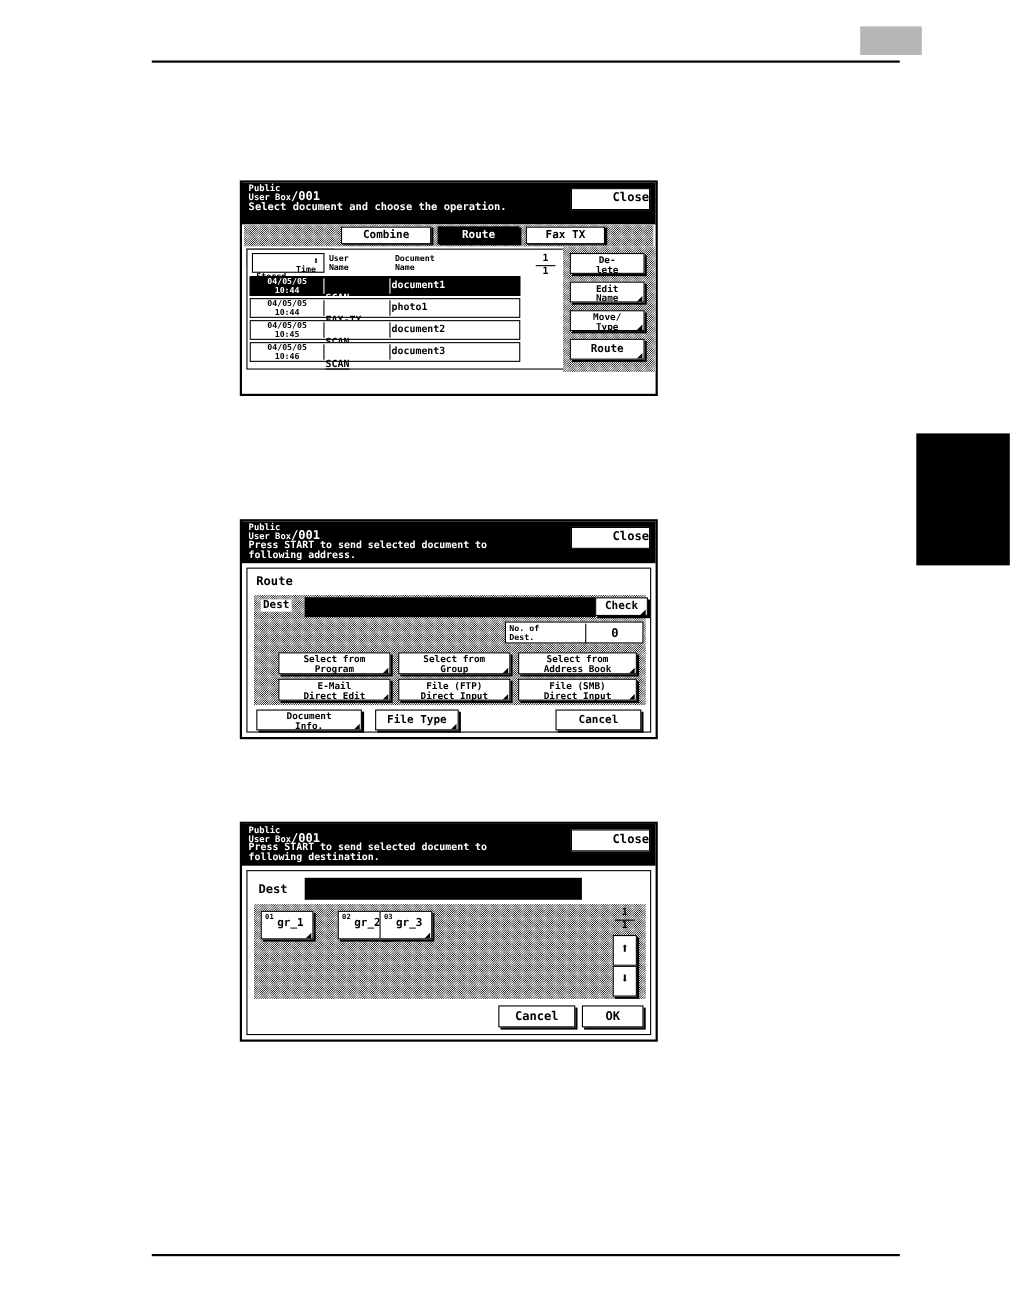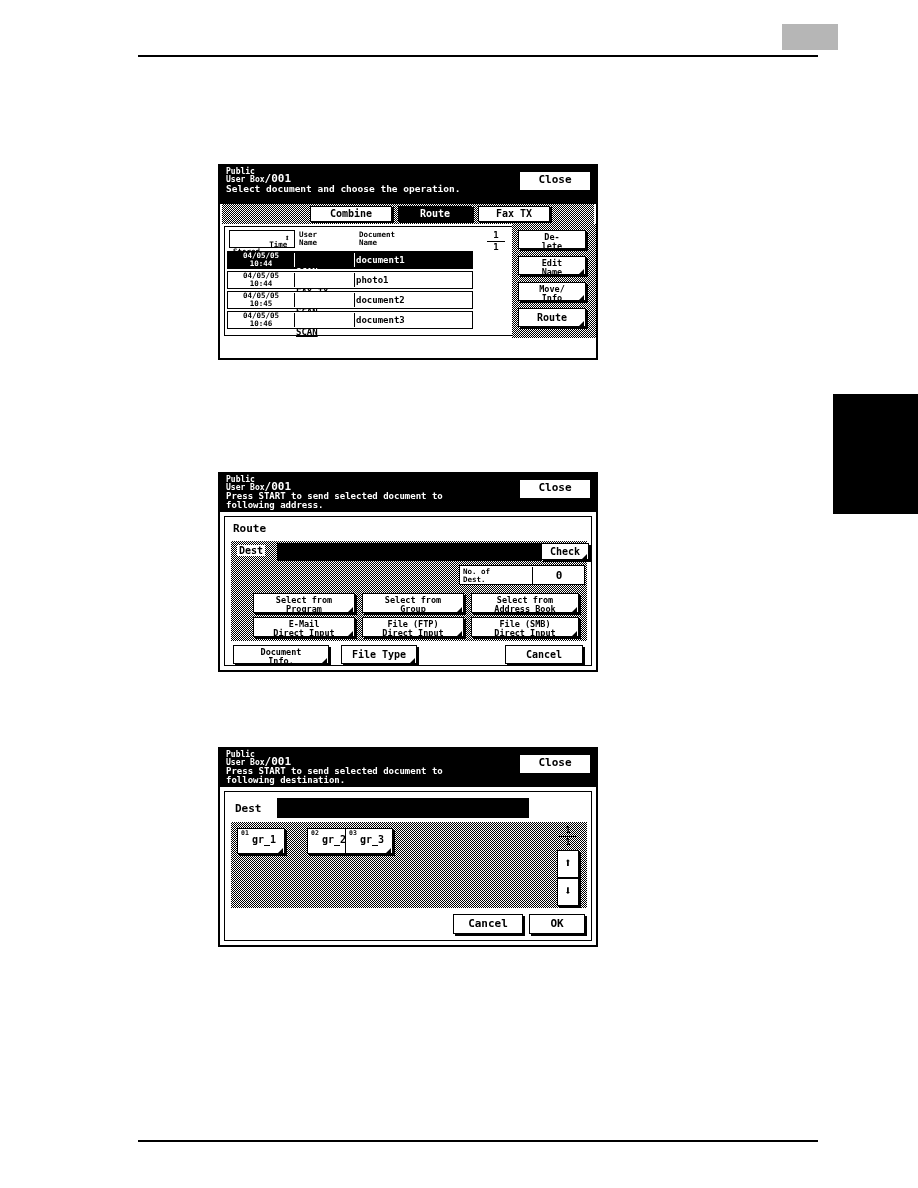--- a/index.html
+++ b/index.html
@@ -25,21 +25,21 @@
     padding:2px 4px 0 6px;box-sizing:border-box;
   }
   .head-title{font-size:8px;line-height:7px;letter-spacing:0px;white-space:pre;font-weight:bold;}
   .head-title .boxno{font-size:11px;}
   .head-sub{font-size:9.5px;line-height:9.5px;white-space:pre;font-weight:bold;margin-top:1px;}
   .head-sub.two{font-size:9px;line-height:9px;}
 
   .close-btn{
     position:absolute;right:5px;top:5px;width:70px;height:18px;
     background:#fff;color:#000;border:1px solid #000;
-    font-size:11px;font-weight:bold;text-align:center;line-height:16px;
+    font-size:11px;font-weight:bold;text-align:right;line-height:16px;
     box-shadow:2px 2px 0 #000;
   }
 
   
   .dither{
     background-color:#fff;
     background-image:
       linear-gradient(45deg,#000 25%,transparent 25%,transparent 75%,#000 75%),
       linear-gradient(45deg,#000 25%,transparent 25%,transparent 75%,#000 75%);
     background-size:2px 2px;
@@ -183,21 +183,21 @@
     <div class="scrollbtn" style="top:44px;right:6px;">⬆</div>
     <div class="scrollbtn" style="top:78px;right:6px;">⬇</div>
   </div>
 
   <div class="p1-right dither">
     <div class="sidebtn" style="top:6px;"><span>De-
 lete</span></div>
     <div class="sidebtn" style="top:32px;"><span>Edit
 Name</span><i class="corner"></i></div>
     <div class="sidebtn" style="top:58px;"><span>Move/
-Info</span><i class="corner"></i></div>
+Type</span><i class="corner"></i></div>
     <div class="sidebtn" style="top:84px;padding-top:5px;font-size:10px;"><span>Route</span><i class="corner"></i></div>
   </div>
 </div>
 
 <div class="lcd" style="left:218px;top:472px;width:380px;height:200px;">
 
   <div class="lcd-head">
     <div class="head-title"><span>Public</span><br><span>User Box</span><span class="boxno">/001</span></div>
     <div class="head-sub two">Press START to send selected document to
 following address.</div>
@@ -223,21 +223,21 @@
       </div>
 
       <div class="smallbtn" style="left:22px;top:30px;width:102px;height:20px;"><span>Select from
 Program</span><i class="corner"></i></div>
       <div class="smallbtn" style="left:131px;top:30px;width:102px;height:20px;"><span>Select from
 Group</span><i class="corner"></i></div>
       <div class="smallbtn" style="left:240px;top:30px;width:108px;height:20px;"><span>Select from
 Address Book</span><i class="corner"></i></div>
 
       <div class="smallbtn" style="left:22px;top:54px;width:102px;height:20px;"><span>E-Mail
-Direct Input</span><i class="corner"></i></div>
+Direct Edit</span><i class="corner"></i></div>
       <div class="smallbtn" style="left:131px;top:54px;width:102px;height:20px;"><span>File (FTP)
 Direct Input</span><i class="corner"></i></div>
       <div class="smallbtn" style="left:240px;top:54px;width:108px;height:20px;"><span>File (SMB)
 Direct Input</span><i class="corner"></i></div>
     </div>
 
     <div class="smallbtn" style="left:8px;top:128px;width:96px;height:19px;"><span>Document
 Info.</span><i class="corner"></i></div>
     <div class="smallbtn" style="left:116px;top:128px;width:76px;height:19px;font-size:10px;padding-top:4px;"><span>File Type</span><i class="corner"></i></div>
     <div class="smallbtn" style="left:280px;top:128px;width:78px;height:19px;font-size:10px;padding-top:4px;"><span>Cancel</span></div>

